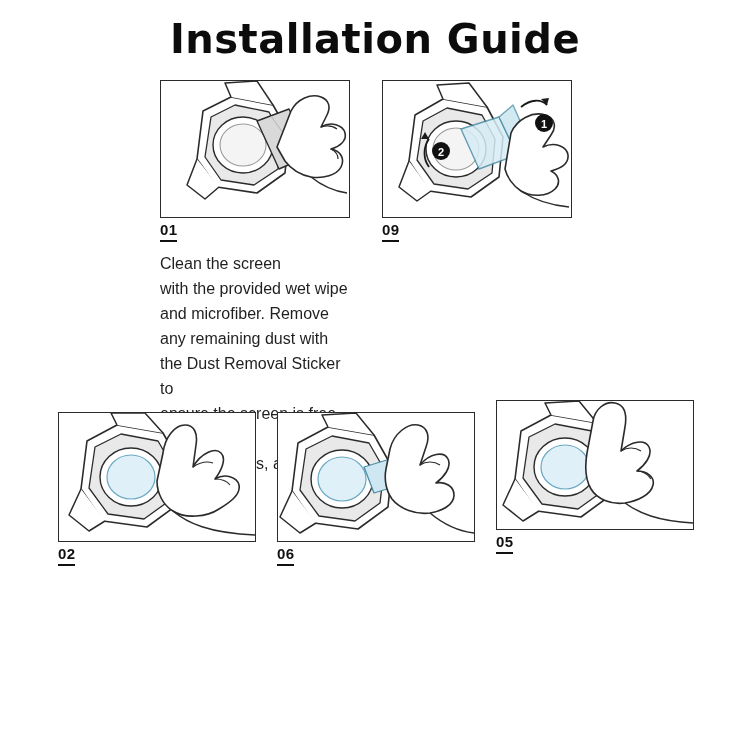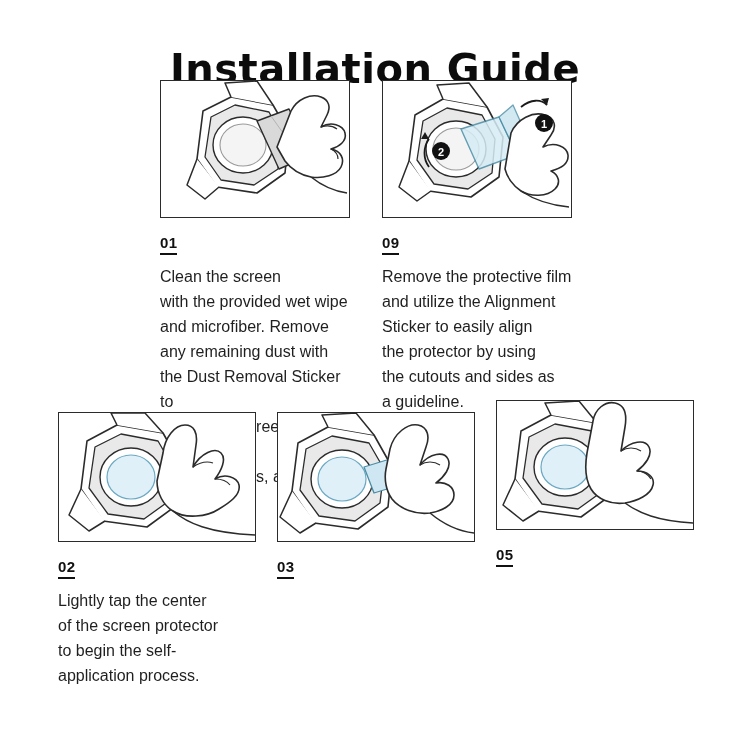--- a/index.html
+++ b/index.html
@@ -17,42 +17,41 @@
     width: 750px;
     height: 750px;
     background: #ffffff;
     overflow: hidden;
   }
   .title {
     text-align: center;
     font-size: 40px;
     font-weight: bold;
     letter-spacing: 0.5px;
-    padding-top: 6px;
+    padding-top: 16px;
     color: #0c0c0c;
     font-family: "DejaVu Sans", sans-serif;
-    margin-top: 40px;
   }
 
   
   .step { position: absolute; }
   .frame {
     border: 1.6px solid #2b2b2b;
     background: #ffffff;
     position: relative;
     overflow: hidden;
   }
   .step-num {
     font-size: 15px;
     font-weight: bold;
     color: #111;
     padding-bottom: 2px;
     display: inline-block;
     border-bottom: 2px solid #111;
-    margin-top: 16px;
+    margin-top: 3px;
     letter-spacing: 0.3px;
   }
   .step-text {
     font-size: 16px;
     line-height: 1.56;
     color: #1f1f1f;
     margin-top: 10px;
     white-space: pre-line;
   }
 
@@ -134,26 +133,20 @@
         <circle cx="161" cy="42" r="9" fill="#111"></circle>
         <text x="161" y="46.5" text-anchor="middle" font-size="11" font-weight="bold" fill="#fff" font-family="'Liberation Sans',sans-serif">1</text>
 
         <circle cx="58" cy="70" r="9" fill="#111"></circle>
         <text x="58" y="74.5" text-anchor="middle" font-size="11" font-weight="bold" fill="#fff" font-family="'Liberation Sans',sans-serif">2</text>
         <path d="M46 58 C40 66 40 78 46 86" fill="none" stroke="#1a1a1a" stroke-width="1.8"></path>
         <path d="M46 58 L38 58 L42 51 Z" fill="#1a1a1a"></path>
       </svg>
     </div>
     <div class="step-num">09</div>
-    <div class="step-text">Remove the protective film
-and utilize the Alignment
-Sticker to easily align
-the protector by using
-the cutouts and sides as
-a guideline.</div>
   </div>
 
   <div class="step" id="step3">
     <div class="frame">
       <svg width="198" height="130" viewBox="0 0 198 130">
         <path d="M28 28 L58 12 L104 20 L122 52 L118 92 L88 114 L44 108 L22 76 Z" fill="#ffffff" stroke="#2b2b2b" stroke-width="1.6" stroke-linejoin="round"></path>
         <path d="M36 34 L62 21 L99 28 L114 54 L110 88 L85 106 L49 101 L30 75 Z" fill="#e9e9e9" stroke="#2b2b2b" stroke-width="1.3" stroke-linejoin="round"></path>
         <ellipse cx="72" cy="64" rx="31" ry="29" fill="#ffffff" stroke="#2b2b2b" stroke-width="1.4"></ellipse>
         <ellipse cx="72" cy="64" rx="24" ry="22" fill="#dff0f8" stroke="#6aa8c2" stroke-width="1.2"></ellipse>
         <path d="M22 76 L10 102 L30 118 L46 108" fill="#ffffff" stroke="#2b2b2b" stroke-width="1.5" stroke-linejoin="round"></path>
@@ -162,24 +155,20 @@
         <path d="M104 40 C106 24 116 12 126 12 C135 12 139 20 137 32 L134 54
                  C142 40 156 34 162 40 C168 46 162 58 156 66
                  C166 60 178 64 180 72 C182 82 170 90 160 96
                  C148 104 126 106 114 98 C104 92 98 80 98 68 Z" fill="#ffffff" stroke="#2b2b2b" stroke-width="1.6" stroke-linejoin="round"></path>
         <path d="M134 54 C140 50 148 48 154 50" fill="none" stroke="#2b2b2b" stroke-width="1.1"></path>
         <path d="M156 66 C162 66 168 68 171 72" fill="none" stroke="#2b2b2b" stroke-width="1.1"></path>
         <path d="M114 98 C128 110 150 120 196 122" fill="none" stroke="#2b2b2b" stroke-width="1.5"></path>
       </svg>
     </div>
     <div class="step-num">02</div>
-    <div class="step-text">Lightly tap the center
-of the screen protector
-to begin the self-
-application process.</div>
   </div>
 
   <div class="step" id="step4">
     <div class="frame">
       <svg width="198" height="130" viewBox="0 0 198 130">
         <path d="M20 30 L50 14 L96 22 L114 54 L110 94 L80 116 L36 110 L14 78 Z" fill="#ffffff" stroke="#2b2b2b" stroke-width="1.6" stroke-linejoin="round"></path>
         <path d="M28 36 L54 23 L91 30 L106 56 L102 90 L77 108 L41 103 L22 77 Z" fill="#e9e9e9" stroke="#2b2b2b" stroke-width="1.3" stroke-linejoin="round"></path>
         <ellipse cx="64" cy="66" rx="31" ry="29" fill="#ffffff" stroke="#2b2b2b" stroke-width="1.4"></ellipse>
         <ellipse cx="64" cy="66" rx="24" ry="22" fill="#dff0f8" stroke="#6aa8c2" stroke-width="1.2"></ellipse>
         <path d="M14 78 L2 104 L22 120 L38 110" fill="#ffffff" stroke="#2b2b2b" stroke-width="1.5" stroke-linejoin="round"></path>
@@ -188,21 +177,21 @@
         <path d="M86 54 L112 46 L122 72 L96 80 Z" fill="#cfe7f2" stroke="#4a8ea6" stroke-width="1.3" stroke-linejoin="round"></path>
 
         <path d="M112 36 C116 20 130 10 140 12 C150 14 152 24 148 34 L142 52
                  C152 40 166 38 170 46 C174 54 166 64 158 70
                  C168 68 176 74 176 82 C176 92 164 98 152 100
                  C138 102 122 96 114 86 C108 78 106 66 108 56 Z" fill="#ffffff" stroke="#2b2b2b" stroke-width="1.6" stroke-linejoin="round"></path>
         <path d="M142 52 C148 48 156 48 162 52" fill="none" stroke="#2b2b2b" stroke-width="1.1"></path>
         <path d="M152 100 C164 110 178 118 196 120" fill="none" stroke="#2b2b2b" stroke-width="1.5"></path>
       </svg>
     </div>
-    <div class="step-num">03</div>
+    <div class="step-num">06</div>
   </div>
 
   <div class="step" id="step5">
     <div class="frame">
       <svg width="198" height="130" viewBox="0 0 198 130">
         <path d="M24 30 L54 14 L100 22 L118 54 L114 94 L84 116 L40 110 L18 78 Z" fill="#ffffff" stroke="#2b2b2b" stroke-width="1.6" stroke-linejoin="round"></path>
         <path d="M32 36 L58 23 L95 30 L110 56 L106 90 L81 108 L45 103 L26 77 Z" fill="#e9e9e9" stroke="#2b2b2b" stroke-width="1.3" stroke-linejoin="round"></path>
         <ellipse cx="68" cy="66" rx="31" ry="29" fill="#ffffff" stroke="#2b2b2b" stroke-width="1.4"></ellipse>
         <ellipse cx="68" cy="66" rx="24" ry="22" fill="#dff0f8" stroke="#6aa8c2" stroke-width="1.2"></ellipse>
         <path d="M18 78 L6 104 L26 120 L42 110" fill="#ffffff" stroke="#2b2b2b" stroke-width="1.5" stroke-linejoin="round"></path>

